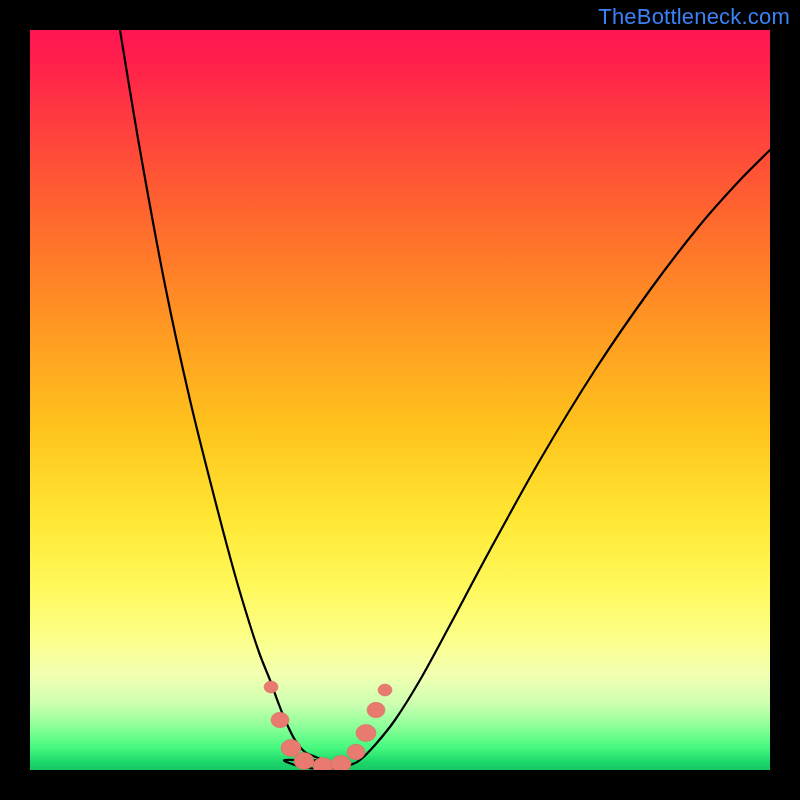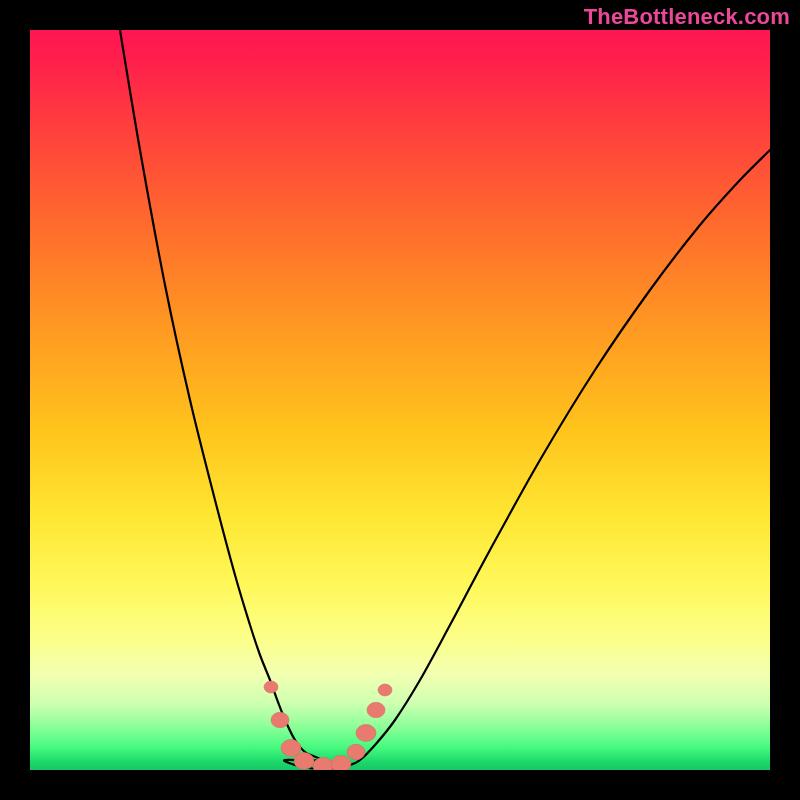--- a/index.html
+++ b/index.html
@@ -49,23 +49,23 @@
     );
   }
   svg.curve {
     position: absolute;
     inset: 0;
   }
   .watermark {
     position: absolute;
     top: 4px;
     right: 10px;
-    color: #ec4899;
+    color: #3b82f6;
     font-size: 22px;
-    font-weight: 700;
+    font-weight: 400;
     white-space: nowrap;
     letter-spacing: 0.2px;
   }
 </style>
 </head>
 <body>
 
 <div class="frame">
   <div class="watermark">TheBottleneck.com</div>
   <div class="plot-area">

